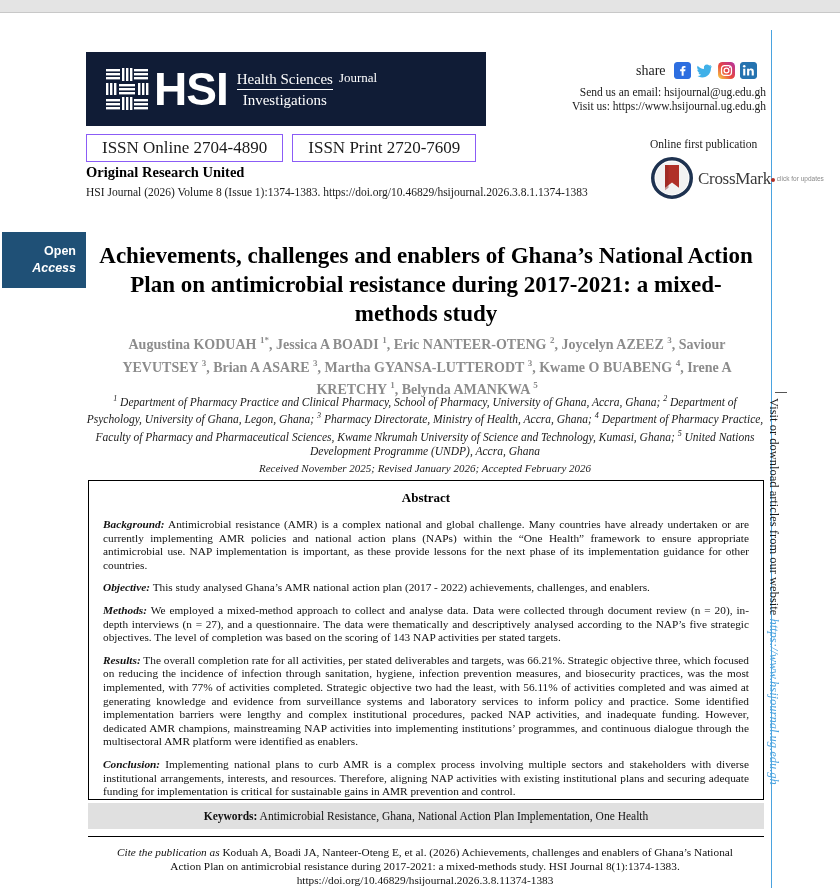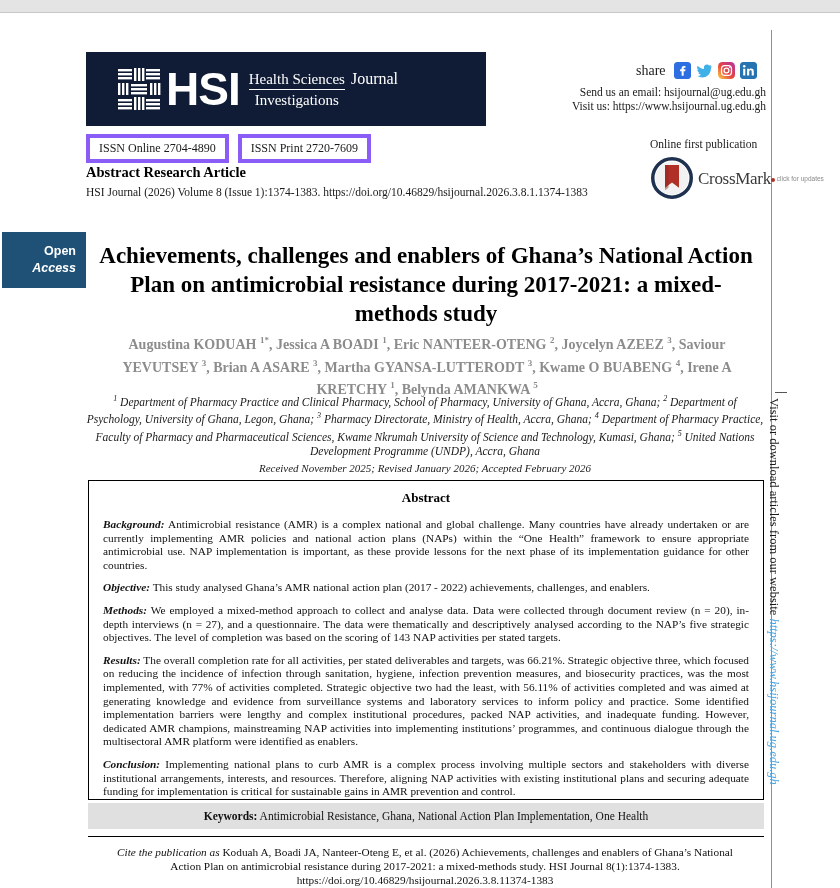--- a/index.html
+++ b/index.html
@@ -26,21 +26,21 @@
     width: 1px; height: 858px;
     background: #4aa3df;
   }
 
   
   .masthead {
     position: absolute; left: 86px; top: 52px;
     width: 400px; height: 74px;
     background: #101c36;
     display: flex; align-items: center;
-    padding-left: 30px;
+    padding-left: 18px;
   }
   .kente {
     width: 46px; height: 46px;
     position: relative; flex: 0 0 auto;
     margin-right: 2px;
   }
   .kente svg { display:block; }
   .hsi-letters {
     font-family: "Liberation Sans", sans-serif;
     font-weight: bold;
@@ -59,21 +59,21 @@
     font-family: "Liberation Serif", serif;
     font-size: 15px;
     line-height: 18px;
   }
   .hs-inv .top-word { padding-bottom: 1px; }
   .hs-inv .rule { width: 100%; height: 1px; background: #fff; }
   .hs-inv .bot-word { padding-top: 1px; }
   .journal-word {
     color: #ffffff;
     font-family: "Liberation Serif", serif;
-    font-size: 16px;
+    font-size: 13px;
     margin-left: 6px;
   }
 
   
   .share-row {
     position: absolute; left: 636px; top: 62px;
     display: flex; align-items: center; gap: 5px;
   }
   .share-label { font-size: 14px; color: #222; margin-right: 3px; }
   .sicon { width: 17px; height: 17px; border-radius: 3px; display:block; }
@@ -82,23 +82,23 @@
     width: 296px; text-align: right;
     font-size: 11.5px; color: #1a1a1a; line-height: 14px;
   }
 
   
   .issn-wrap {
     position: absolute; left: 86px; top: 134px;
     display: flex; gap: 9px;
   }
   .issn-box {
-    border: 4px solid #8b5cf6;
-    padding: 3px 9px;
-    font-size: 12px;
+    border: 1px solid #8b5cf6;
+    padding: 3px 15px;
+    font-size: 17px;
     color: #1a1a1a;
     background: #fff;
   }
   .ofp {
     position: absolute; left: 650px; top: 138px;
     font-size: 11.5px; color: #1a1a1a;
   }
   .orig-article {
     position: absolute; left: 86px; top: 164px;
     font-size: 14.5px; font-weight: bold; color: #000;
@@ -315,21 +315,21 @@
     <div>Send us an email: hsijournal@ug.edu.gh</div>
     <div>Visit us: https://www.hsijournal.ug.edu.gh</div>
   </div>
 
   <div class="issn-wrap">
     <div class="issn-box">ISSN Online 2704-4890</div>
     <div class="issn-box">ISSN Print 2720-7609</div>
   </div>
   <div class="ofp">Online first publication</div>
 
-  <div class="orig-article">Abstract Research Article</div>
+  <div class="orig-article">Original Research United</div>
   <div class="cite-line">HSI Journal (2026) Volume 8 (Issue 1):1374-1383. https://doi.org/10.46829/hsijournal.2026.3.8.1.1374-1383</div>
 
   <div class="crossmark">
     <svg class="cm-logo" viewBox="0 0 48 48">
       <circle cx="24" cy="24" r="22" fill="#ffffff" stroke="#1e3250" stroke-width="4"></circle>
       <circle cx="24" cy="24" r="19" fill="#f2f2f2"></circle>
       <path d="M16 9h16v26l-8-6-8 6z" fill="#b03028"></path>
       <path d="M16 9h4v26l-4 3z" fill="#8e2520" opacity="0.45"></path>
     </svg>
     <div class="cm-text">

